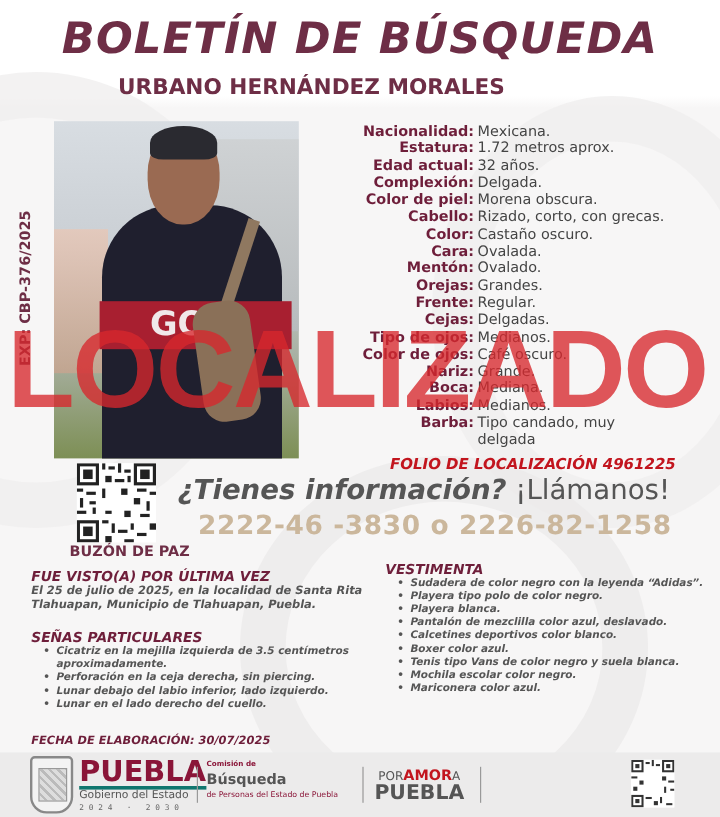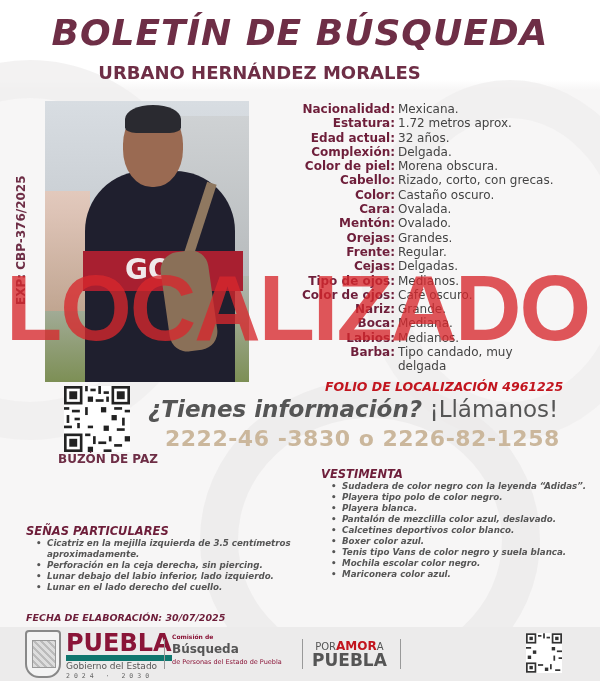--- a/index.html
+++ b/index.html
@@ -56,21 +56,21 @@
   ul.bul li::before { content: "•"; position: absolute; left: 0; top: 0; color: #555; }
   .vest { position: absolute; left: 321px; top: 467px; width: 279px; }
 
   .fecha { position: absolute; left: 26px; top: 612px; font-size: 9.5px; font-weight: bold; font-style: italic; color: #6e1e3a; font-family: "DejaVu Sans", sans-serif; }
 
   .footer { position: absolute; left: 0; top: 627px; width: 600px; height: 54px; background: #ecebeb; }
   .crest { position: absolute; left: 25px; top: 3px; width: 36px; height: 48px; border: 2px solid #888; border-radius: 4px 4px 14px 14px; background: #f3f3f3; }
   .crest::before { content: ""; position: absolute; left: 5px; top: 8px; width: 22px; height: 26px; border: 1px solid #999; background: repeating-linear-gradient(45deg,#ddd 0 3px,#bbb 3px 5px); }
   .puebla-logo { position: absolute; left: 66px; top: 4px; }
   .puebla-logo .big { font-size: 24px; font-weight: 900; color: #8a1538; line-height: 24px; font-family: "DejaVu Sans", sans-serif; letter-spacing: 0px; }
-  .puebla-logo .sm { font-size: 9px; color: #555; border-top: 6px solid #0f766e; line-height: 11px; font-family: "DejaVu Sans", sans-serif; }
+  .puebla-logo .sm { font-size: 9px; color: #555; border-top: 3px solid #0f766e; line-height: 11px; font-family: "DejaVu Sans", sans-serif; }
   .puebla-logo .yrs { font-size: 6.5px; color: #666; letter-spacing: 4px; font-family: "DejaVu Sans Mono", monospace; }
   .vsep { position: absolute; top: 12px; width: 1px; height: 30px; background: #999; }
   .cb { position: absolute; left: 172px; top: 6px; }
   .cb .c1 { font-size: 6px; color: #8a1538; font-weight: bold; font-family: "DejaVu Sans", sans-serif; }
   .cb .c2 { font-size: 12px; color: #555; font-weight: 900; line-height: 18px; font-family: "DejaVu Sans", sans-serif; }
   .cb .c3 { font-size: 6.5px; color: #8a1538; font-weight: normal; font-family: "DejaVu Sans", sans-serif; }
   .pap { position: absolute; left: 312px; top: 13px; line-height: 1; }
   .pap .p1 { font-size: 10px; color: #555; font-family: "DejaVu Sans", sans-serif; text-align: center; }
   .pap .p1 b { color: #c2151e; font-size: 12px; font-weight: 900; }
   .pap .p2 { font-size: 17px; font-weight: 900; color: #555; font-family: "DejaVu Sans", sans-serif; }
@@ -233,20 +233,24 @@
           <rect x="9" y="23" width="2" height="2"></rect>
           <rect x="15" y="24" width="3" height="1"></rect>
       </g>
     </svg>
   </div>
   <div class="buzon">BUZÓN DE PAZ</div>
 
   <div class="tienes"><b>¿Tienes información?</b> <span class="l">¡Llámanos!</span></div>
   <div class="phones">2222-46 -3830 o 2226-82-1258</div>
 
+  <div class="visto">
+    <div class="sec-title">FUE VISTO(A) POR ÚLTIMA VEZ</div>
+    <div class="sec-body">El 25 de julio de 2025, en la localidad de Santa Rita Tlahuapan,  Municipio de Tlahuapan, Puebla.</div>
+  </div>
 
   <div class="senas">
     <div class="sec-title">SEÑAS PARTICULARES</div>
     <ul class="bul">
       <li>Cicatriz en la mejilla izquierda de 3.5 centímetros aproximadamente.</li>
       <li>Perforación en la ceja derecha, sin piercing.</li>
       <li>Lunar debajo del labio inferior, lado izquierdo.</li>
       <li>Lunar en el lado derecho del cuello.</li>
     </ul>
   </div>

